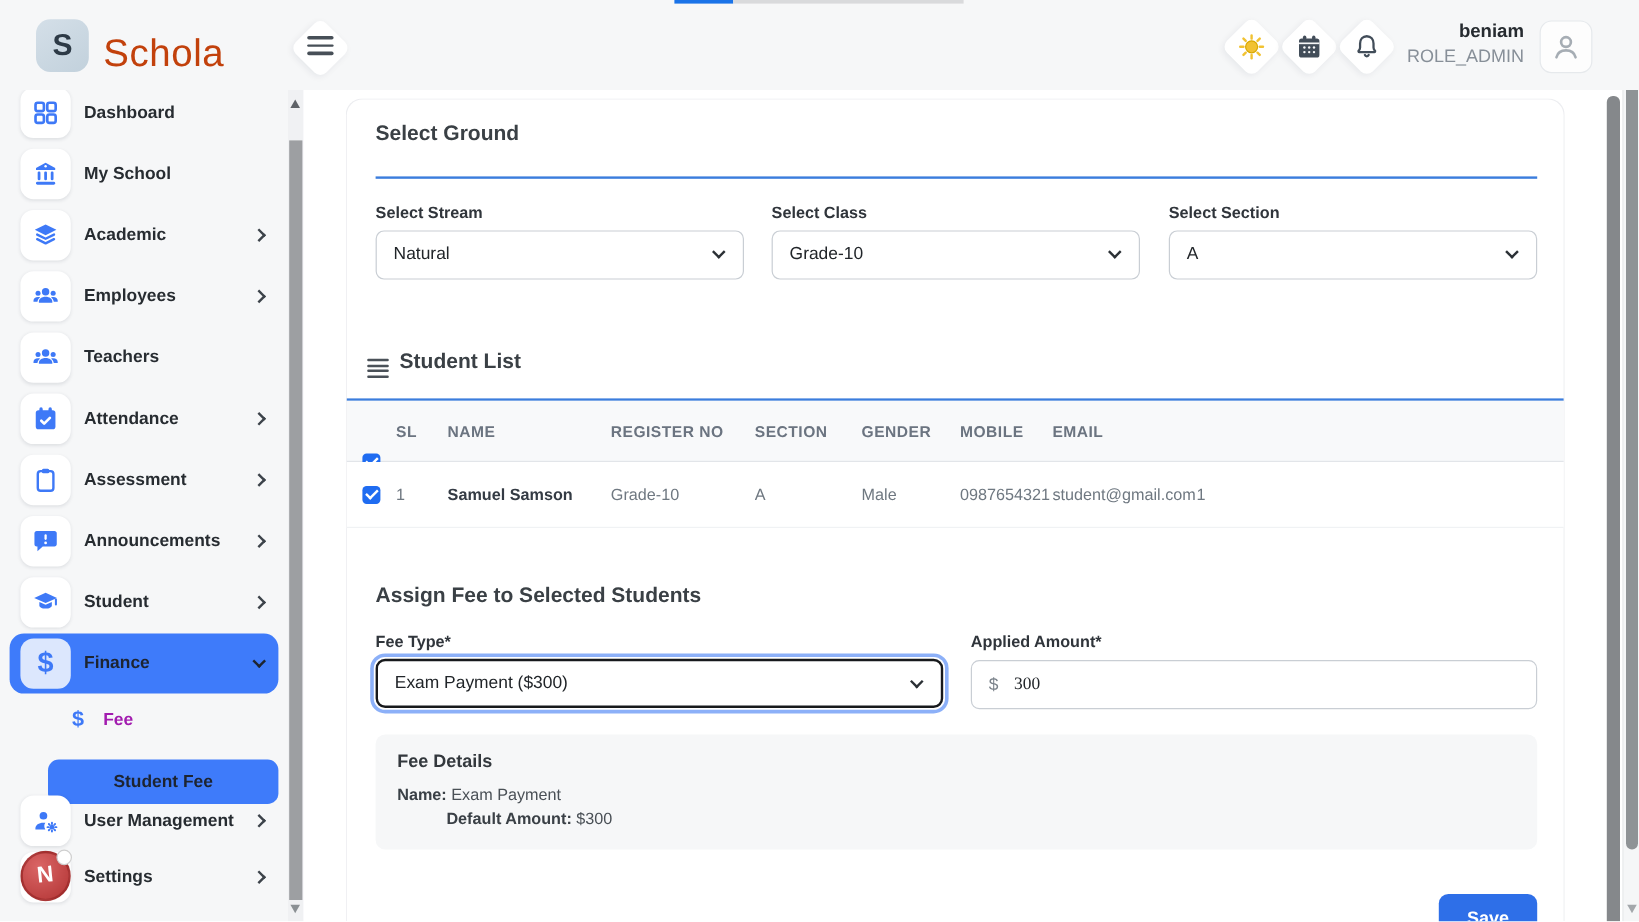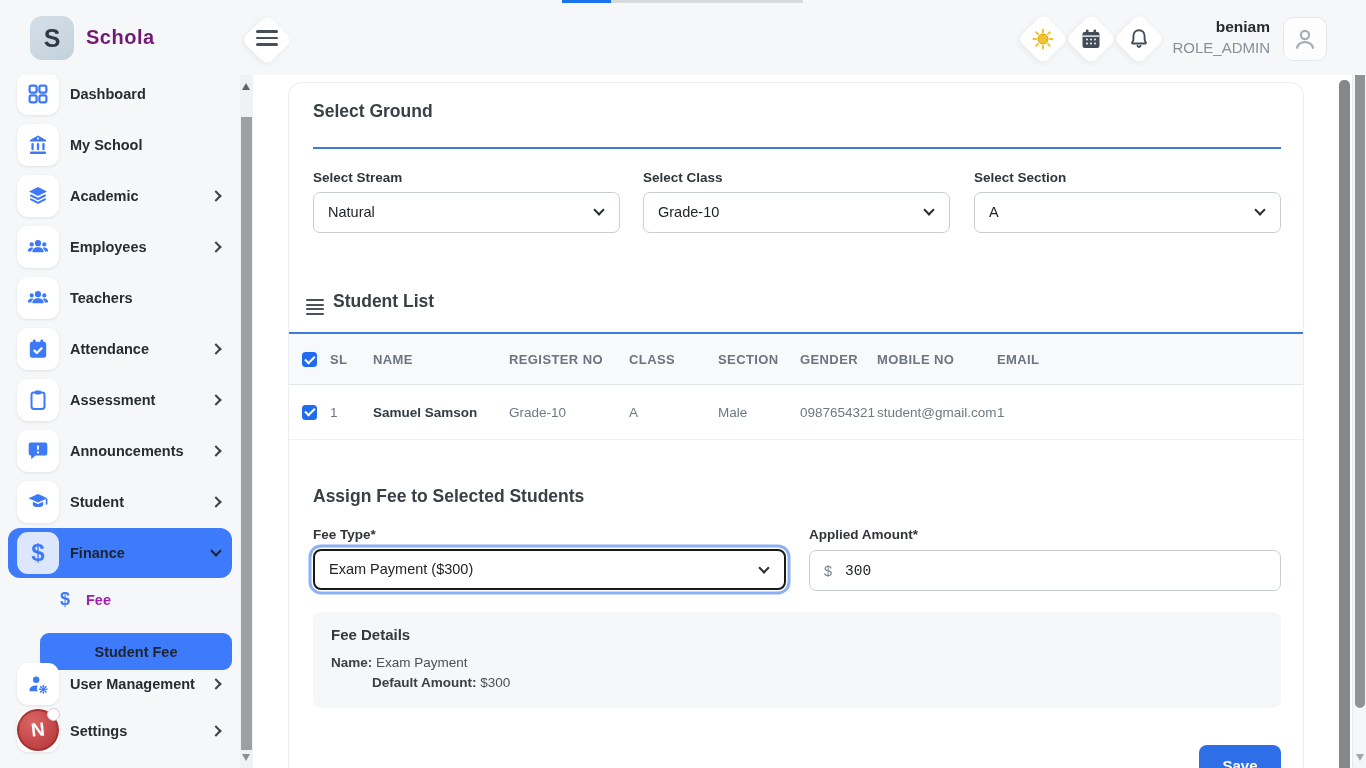--- a/index.html
+++ b/index.html
@@ -9,21 +9,21 @@
 
   
   .loadbar-blue { position:absolute; left:562px; top:0; width:49px; height:3px; background:#1a73e8; z-index:60; }
   .loadbar-gray { position:absolute; left:611px; top:0; width:192px; height:3px; background:#d9dadc; z-index:60; }
 
   
   .topbar { position:absolute; left:0; top:0; width:1366px; height:75px; background:#f6f7f8; z-index:10; }
   .logo-box { position:absolute; left:30px; top:16px; width:44px; height:44px; border-radius:12px;
               background:linear-gradient(145deg,#d4dfe8,#c2d1dc); display:flex; align-items:center; justify-content:center; }
   .logo-box span { font-size:25px; font-weight:900; color:#2d3a46; }
-  .brand-name { position:absolute; left:86px; top:26px; font-size:20px; font-weight:700; color:#701a75; letter-spacing:.5px; }
+  .brand-name { position:absolute; left:86px; top:26px; font-size:32px; font-weight:400; color:#c2410c; letter-spacing:.5px; }
   .diamond { position:absolute; width:36px; height:36px; background:#fff; border-radius:7px; transform:rotate(45deg);
              box-shadow:0 2px 6px rgba(20,30,50,.07); }
   .icon-over { position:absolute; width:24px; height:24px; }
   .hamburger { position:absolute; left:256px; top:30px; width:22px; height:16px; display:flex; flex-direction:column; justify-content:space-between; }
   .hamburger i { display:block; height:2.6px; background:#474f57; border-radius:2px; }
   .user-block { position:absolute; right:96px; top:17px; text-align:right; }
   .user-name { font-size:15.5px; font-weight:700; color:#262b30; line-height:20px; }
   .user-role { font-size:15px; color:#878f98; line-height:22px; }
   .avatar-btn { position:absolute; left:1283px; top:17px; width:44px; height:44px; background:#fdfdfd;
                 border:1.5px solid #e6e9ec; border-radius:10px; display:flex; align-items:center; justify-content:center; }
@@ -82,21 +82,21 @@
   .tbl-row .td.name { font-weight:700; color:#343b44; }
   .checkbox { width:15px; height:15px; background:#1f6cf1; border-radius:3.5px; position:relative; }
   .checkbox::after { content:""; position:absolute; left:3.2px; top:3.6px; width:7.5px; height:4px;
         border-left:2px solid #fff; border-bottom:2px solid #fff; transform:rotate(-45deg); }
   .cb-wrap { display:flex; align-items:center; justify-content:flex-start; padding-left:13px; }
 
   .amount-group { position:absolute; height:41px; border:1px solid #c9ced4; border-radius:7px; background:#fff;
         display:flex; align-items:center; padding-left:14px; }
   .amount-prefix { font-size:14.5px; color:#7a828a; margin-right:13px; }
   .amount-input { border:none; outline:none; font-size:14.5px; color:#212529; width:380px; background:transparent;
-        font-family:Liberation Mono, monospace; }
+        font-family:Liberation Serif, serif; }
 
   .fee-details { position:absolute; left:24px; top:529px; width:968px; height:96px; background:#f6f7f8; border-radius:8px; }
   .fd-title { position:absolute; left:18px; top:14px; font-size:15px; font-weight:700; color:#33383d; }
   .fd-line { position:absolute; left:18px; font-size:13.5px; color:#4a5056; }
   .fd-line b { color:#3a4046; }
 
   .save-btn { position:absolute; left:910px; top:662px; width:82px; height:40px; background:#2e6fe8; border:none;
         border-radius:8px; color:#fff; font-size:15px; font-weight:700; font-family:"Liberation Sans",sans-serif; }
 
   .inner-scroll { position:absolute; left:1338px; top:80px; width:13px; height:688px; background:#fff; }
@@ -353,21 +353,20 @@
     <div class="sec-title" style="left:44px; top:208px;">Student List</div>
     <div class="blue-hr" style="left:0; top:249px; width:1014px;"></div>
 
     <div class="tbl-head">
       <div class="cb-wrap">
           <div class="checkbox"></div>
         </div>
       <div class="th">SL</div>
       <div class="th">NAME</div>
       <div class="th">REGISTER NO</div>
-      <div class="th">CLASS</div>
       <div class="th">SECTION</div>
       <div class="th">GENDER</div>
       <div class="th">MOBILE NO</div>
       <div class="th">EMAIL</div>
     </div>
 
     <div class="tbl-row">
       <div class="cb-wrap">
           <div class="checkbox"></div>
         </div>

